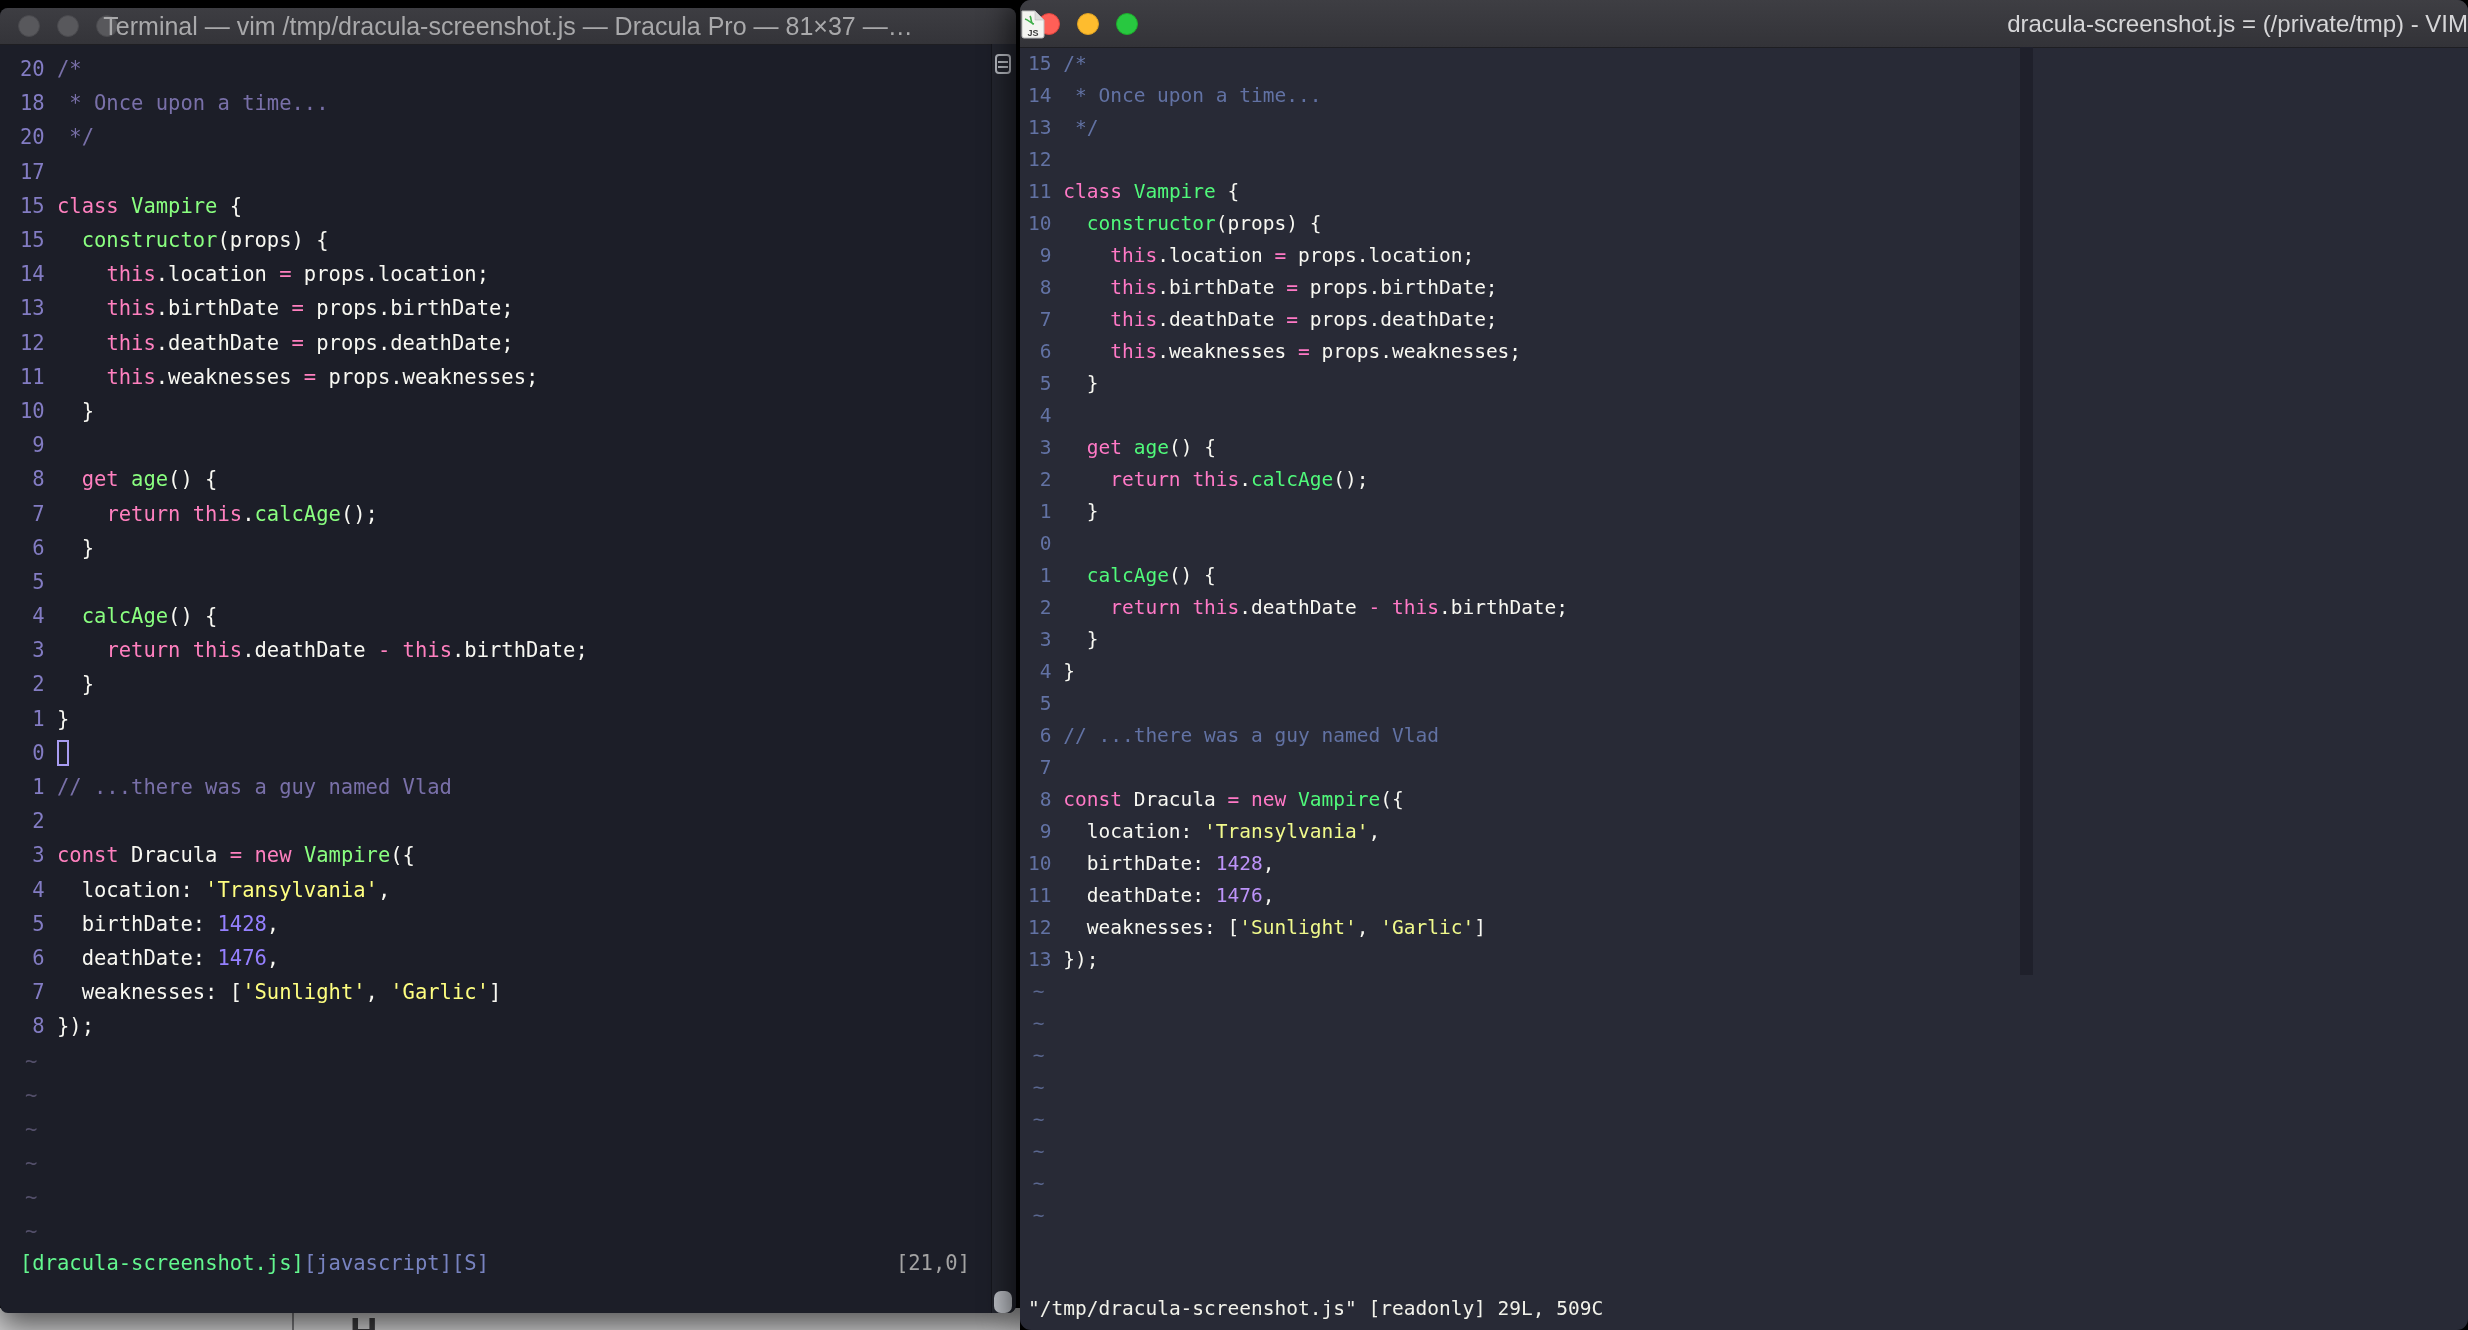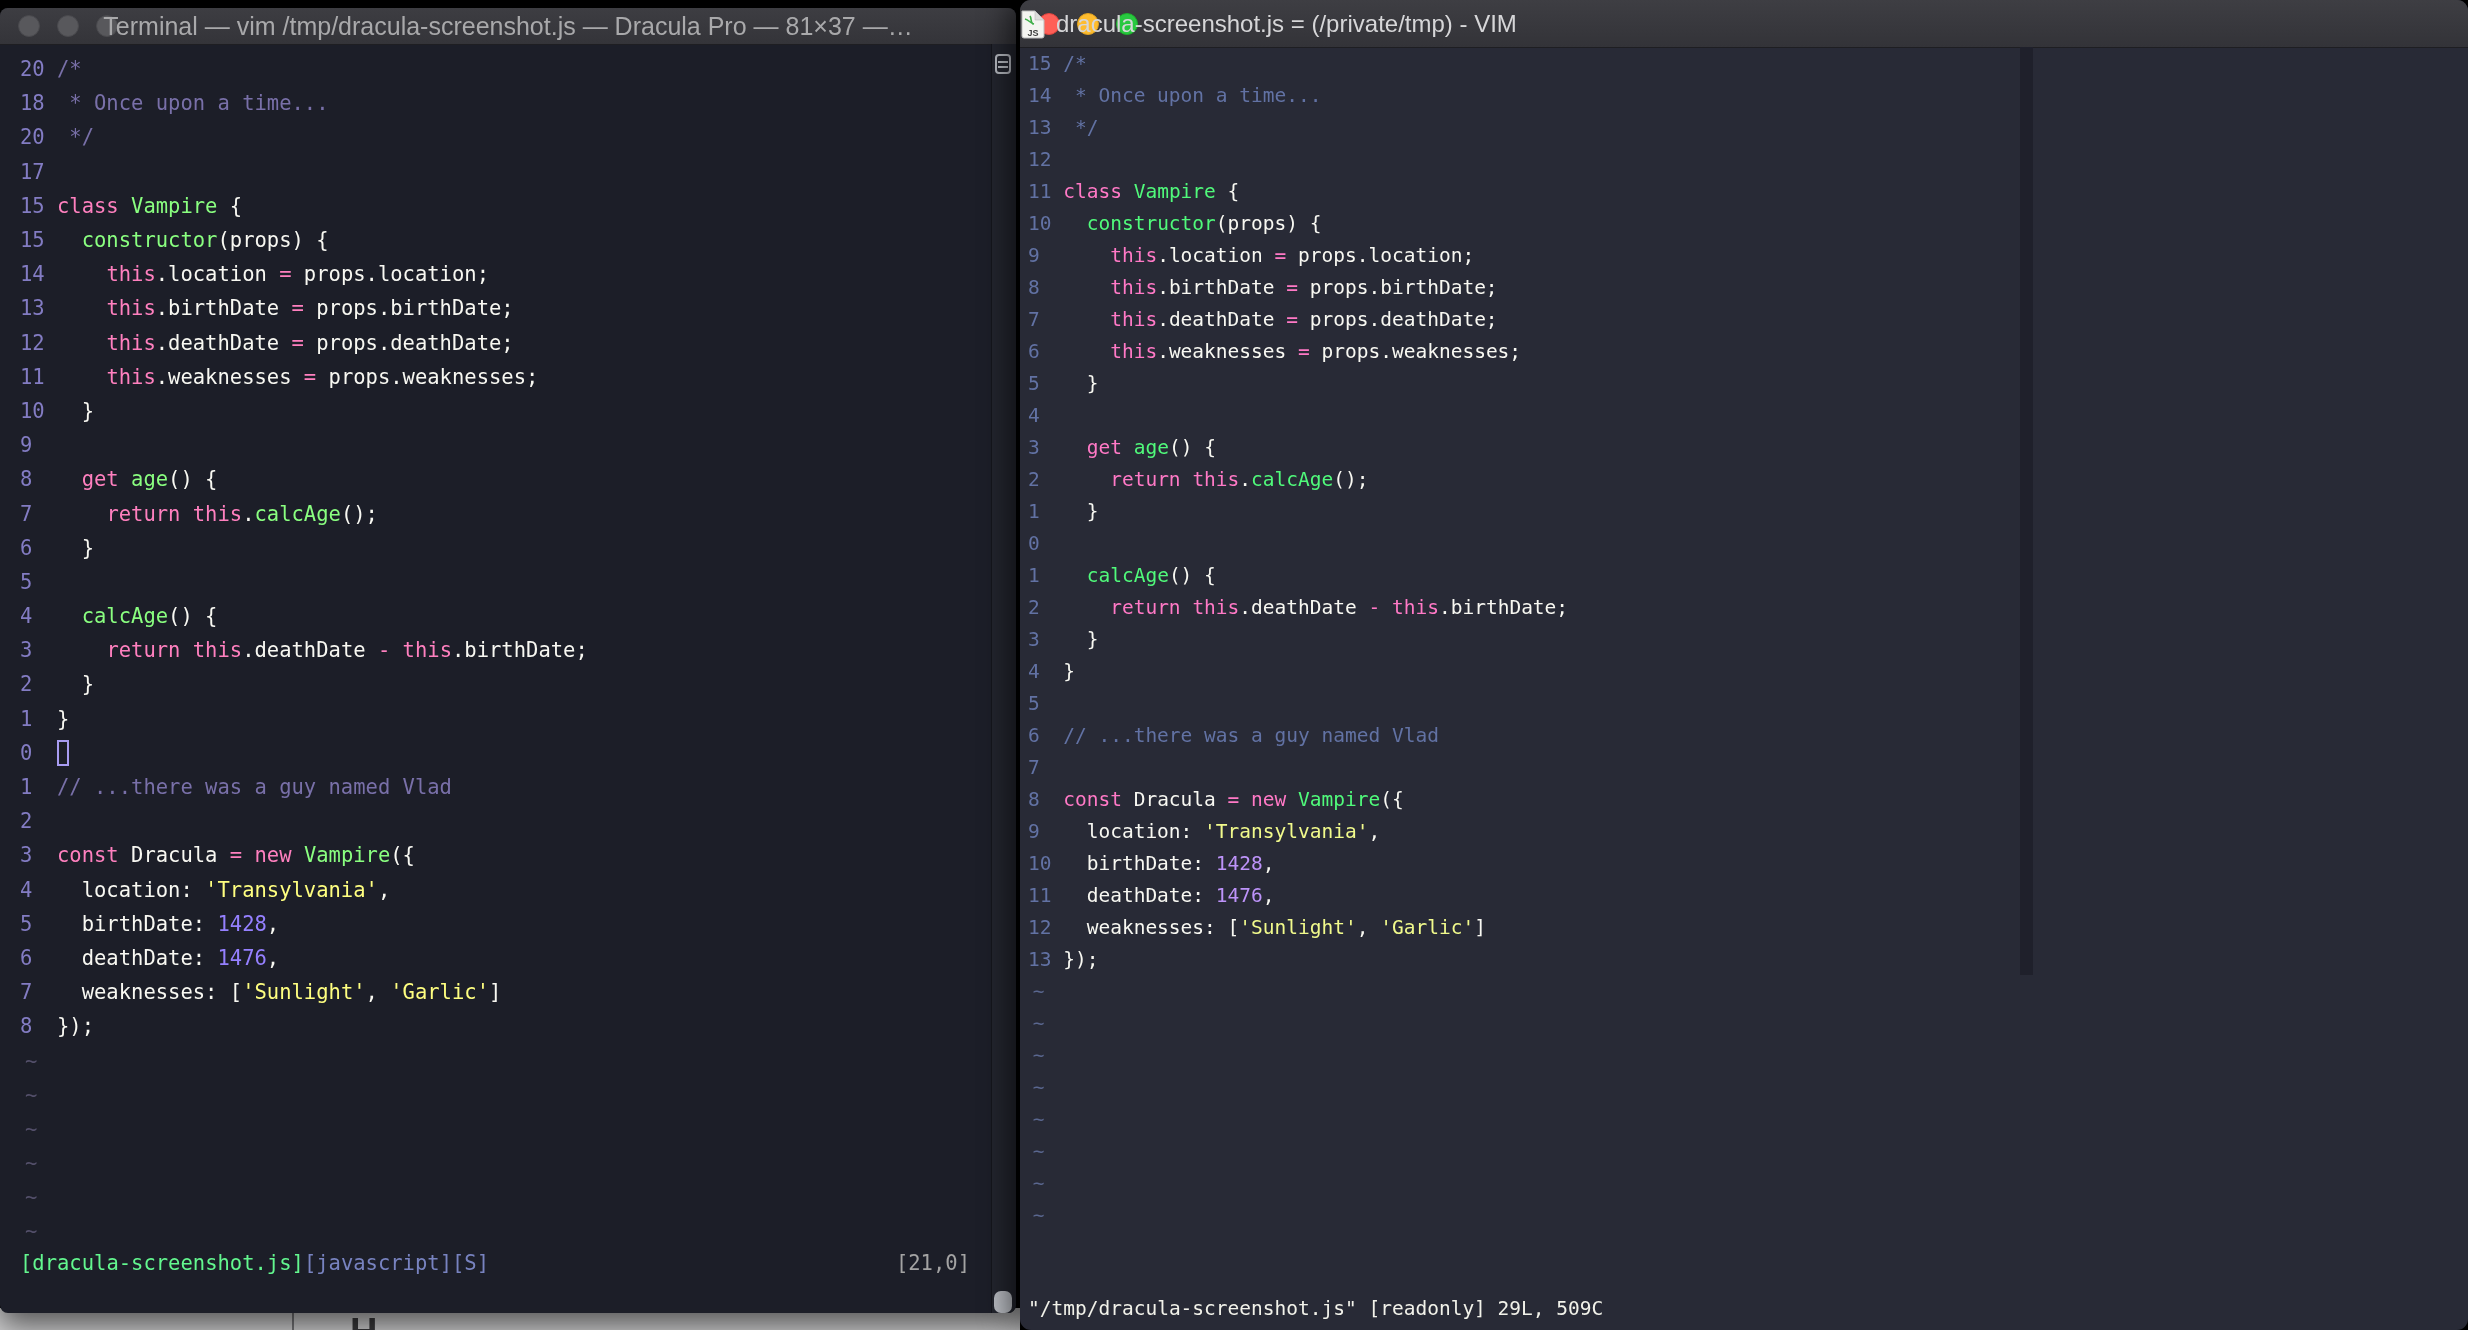--- a/index.html
+++ b/index.html
@@ -24,21 +24,21 @@
   .light.gray{background:#58585C;border:1px solid #4A4A4E;}
   .light.red{background:#FF5F57;border:1px solid #E0443E;}
   .light.yellow{background:#FEBC2E;border:1px solid #DEA123;}
   .light.green{background:#28C840;border:1px solid #1DAD2B;}
   .titletext{position:absolute;left:0;right:0;text-align:center;
              white-space:nowrap;pointer-events:none;}
 
   
   .rows{position:absolute;font-family:"DejaVu Sans Mono",monospace;}
   .row{display:flex;align-items:center;white-space:pre;}
-  .num{display:inline-block;width:2ch;text-align:left;margin-right:1ch;flex:0 0 auto;}
+  .num{display:inline-block;width:2ch;text-align:right;margin-right:1ch;flex:0 0 auto;}
   .code{white-space:pre;}
   .tilde{padding-left:0.4ch;}
 
   
   .wl{left:0;top:8px;width:1016px;height:1305px;background:#1C1E28;
       box-shadow:0 12px 30px rgba(0,0,0,.6);border-radius:8px;}
   .wl .titlebar{height:36px;}
   .wl .titletext{font-size:25px;color:#A9A9AB;}
   .wl .rows{top:44px;left:0;right:26px;padding-left:20px;font-size:20.5px;}
   .wl .row{height:34.2px;}
@@ -68,21 +68,21 @@
   .scroll-icon::after{content:"";position:absolute;left:1px;right:1px;top:10px;
                height:2px;background:#B7BAC0;}
   .scroll-nub{position:absolute;top:1247px;left:2px;width:18px;height:22px;
               border-radius:7px;background:#B9BCC2;}
 
   
   .wr{left:1020px;top:0;width:1448px;height:1330px;background:#282A36;
       box-shadow:-12px 0 28px rgba(0,0,0,.55);}
   .wr .titlebar{height:47px;background:linear-gradient(#3E3E43,#333338);}
   .wr .titletext{font-size:24px;color:#D6D6D8;display:flex;align-items:center;
-                 justify-content:flex-start;gap:10px;}
+                 justify-content:space-between;gap:10px;}
   .wr .rows{top:47px;left:0;right:0;padding-left:8px;font-size:19.5px;}
   .wr .row{height:32px;}
   .wr .num{color:#6272A4;}
   .wr .tilde{color:#5A678F;}
   .wr .tok-c{color:#6272A4;}
   .wr .tok-k{color:#FF79C6;}
   .wr .tok-f{color:#50FA7B;}
   .wr .tok-s{color:#F1FA8C;}
   .wr .tok-n2{color:#BD93F9;}
   .wr .tok-w{color:#F8F8F2;}

